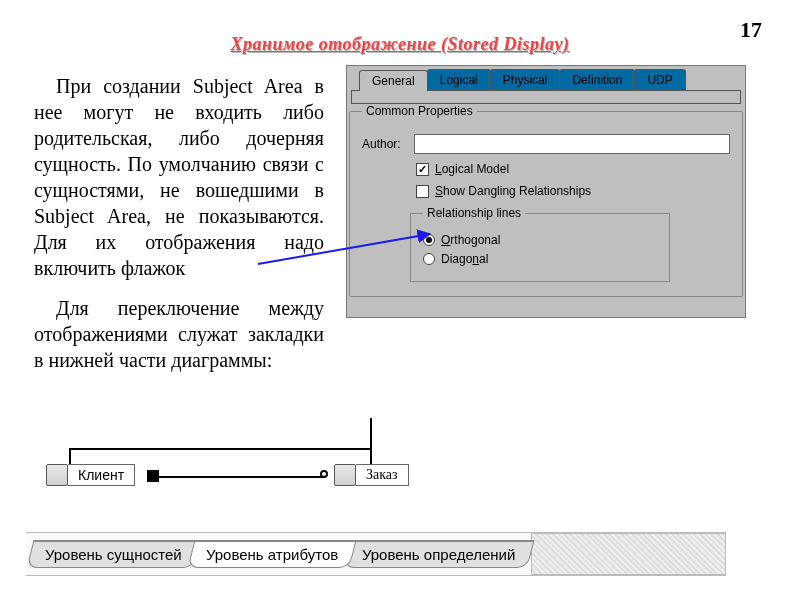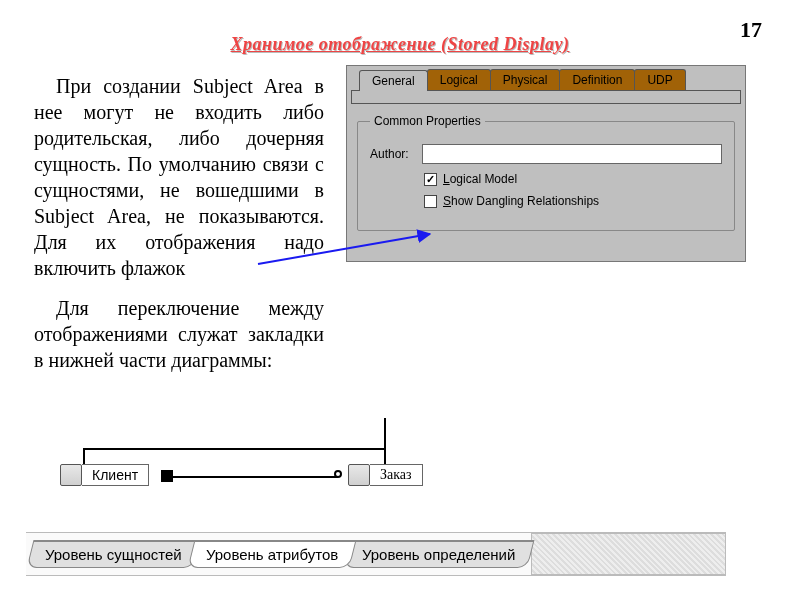--- a/index.html
+++ b/index.html
@@ -55,37 +55,36 @@
     font-family: "MS Sans Serif", Tahoma, Arial, sans-serif;
     font-size: 12px;
     color: #000;
     padding-bottom: 20px;
   }
   .tabs { display:flex; padding:3px 4px 0 12px; background:#bfbfbf; }
   .tab {
     border:1px solid #555;
     border-bottom:none;
     padding:3px 12px;
-    background:#a16207;
+    background:#0369a1;
     margin-right:-1px;
     position:relative;
     border-radius:3px 3px 0 0;
     font-size:12px;
   }
   .tab.active { background:#bfbfbf; z-index:2; top:1px; }
   .tab-body {
     border:1px solid #555;
     margin:0 4px;
     padding:6px;
     background:#bfbfbf;
     height:0;
   }
   fieldset.win {
     border:1px solid #888;
-    margin:10px;
     padding:10px 12px 14px 12px;
     border-radius:2px;
   }
   fieldset.win legend { font-size:12px; padding:0 4px; background:#bfbfbf; }
   .form-row { display:flex; align-items:center; margin:6px 0; }
   .form-row label.lbl { width:52px; }
   .form-row input[type=text] {
     flex:1;
     height:20px;
     border:1px solid #666;
@@ -139,21 +138,21 @@
   
   svg.arrow {
     position:absolute;
     left:256px; top:228px;
     pointer-events:none;
   }
 
   
   .er {
     position:absolute;
-    left:34px; top:446px;
+    left:20px; top:446px;
     width:690px; height:60px;
   }
   .er .entity {
     position:absolute;
     font-family: Arial, sans-serif;
     display:flex;
     align-items:stretch;
   }
   .entity .icon {
     width:22px; height:22px;
@@ -261,20 +260,31 @@
 
       <div class="chk-row">
         <span class="chkbox checked"></span>
         <span><span></span><span class="underline-key">L</span><span>ogical Model</span></span>
       </div>
       <div class="chk-row">
         <span class="chkbox"></span>
         <span><span></span><span class="underline-key">S</span><span>how Dangling Relationships</span></span>
       </div>
 
+      <fieldset class="inner">
+        <legend>Relationship lines</legend>
+        <div class="radio-row">
+          <span class="radio sel"></span>
+          <span><span></span><span class="underline-key">O</span><span>rthogonal</span></span>
+        </div>
+        <div class="radio-row">
+          <span class="radio"></span>
+          <span><span>Diago</span><span class="underline-key">n</span><span>al</span></span>
+        </div>
+      </fieldset>
     </fieldset>
   </div>
 </div>
 
 <svg class="arrow" width="200" height="40">
   <defs>
     <marker id="ah" viewBox="0 0 10 10" refX="9" refY="5" markerWidth="7" markerHeight="7" orient="auto">
       <path d="M0,0 L10,5 L0,10 z" fill="#1a1af0"></path>
     </marker>
   </defs>

